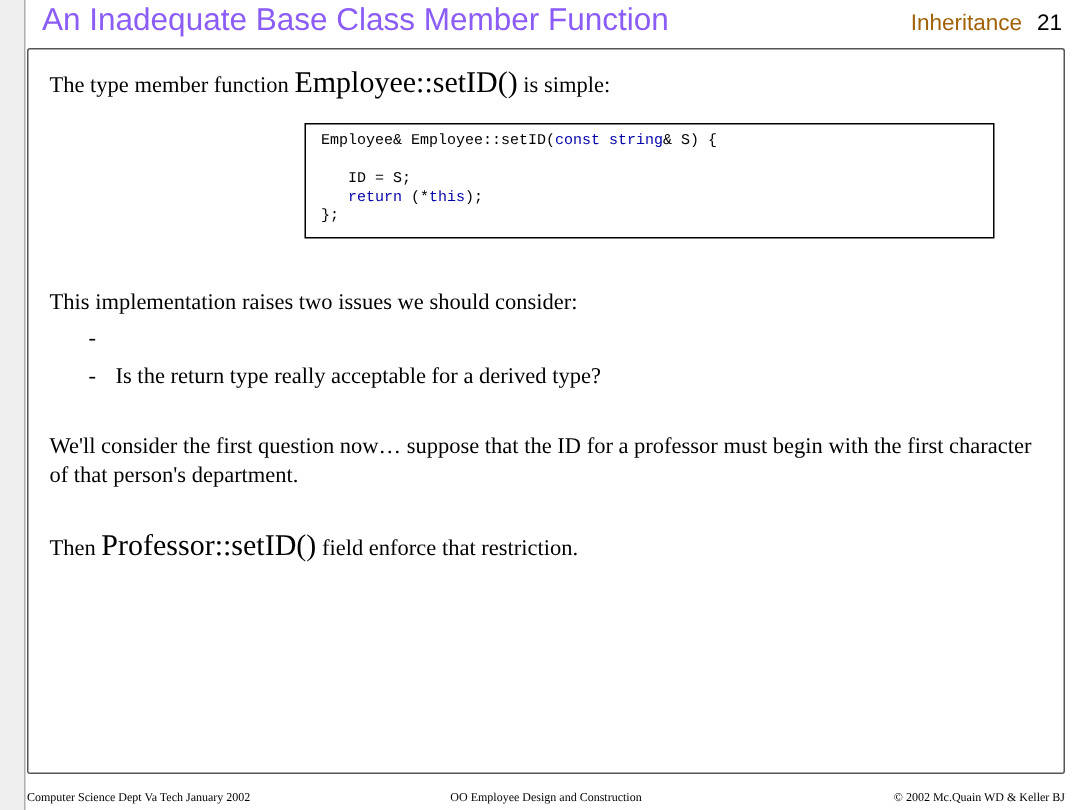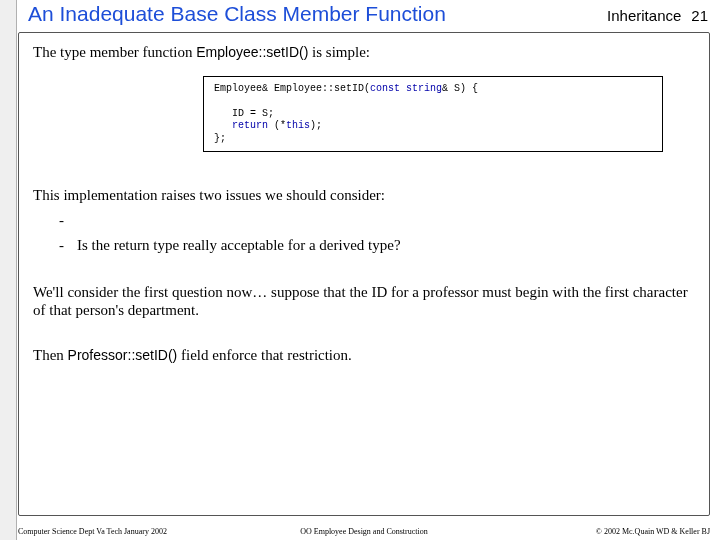--- a/index.html
+++ b/index.html
@@ -32,26 +32,26 @@
     justify-content: space-between;
     align-items: baseline;
     padding: 2px 12px 0 28px;
     position: relative;
     z-index: 1;
   }
   .title {
     font-family: Arial, Helvetica, sans-serif;
     font-size: 21px;
     font-weight: 400;
-    color: #1d4ed8;
+    color: #8b5cf6;
   }
   .section-label {
     font-family: Arial, Helvetica, sans-serif;
     font-size: 15px;
-    color: #000000;
+    color: #a16207;
   }
   .page-num {
     font-family: Arial, Helvetica, sans-serif;
     font-size: 15px;
     color: #000;
     margin-left: 6px;
   }
   .body-frame {
     position: absolute;
     left: 18px;
@@ -62,22 +62,22 @@
     border-radius: 2px;
     padding: 10px 14px 8px 14px;
     box-sizing: border-box;
   }
   .body-text {
     font-size: 15px;
     line-height: 1.25;
     color: #000;
   }
   code, .mono {
-    font-family: Liberation Sans, sans-serif;
-    font-size: 14px;
+    font-family: Liberation Serif, serif;
+    font-size: 20px;
   }
   .code-box {
     border: 1.5px solid #000;
     margin: 14px 0 18px 170px;
     width: 460px;
     padding: 6px 10px 6px 10px;
     font-family: "Courier New", Courier, monospace;
     font-size: 10px;
     line-height: 1.25;
     white-space: pre;

